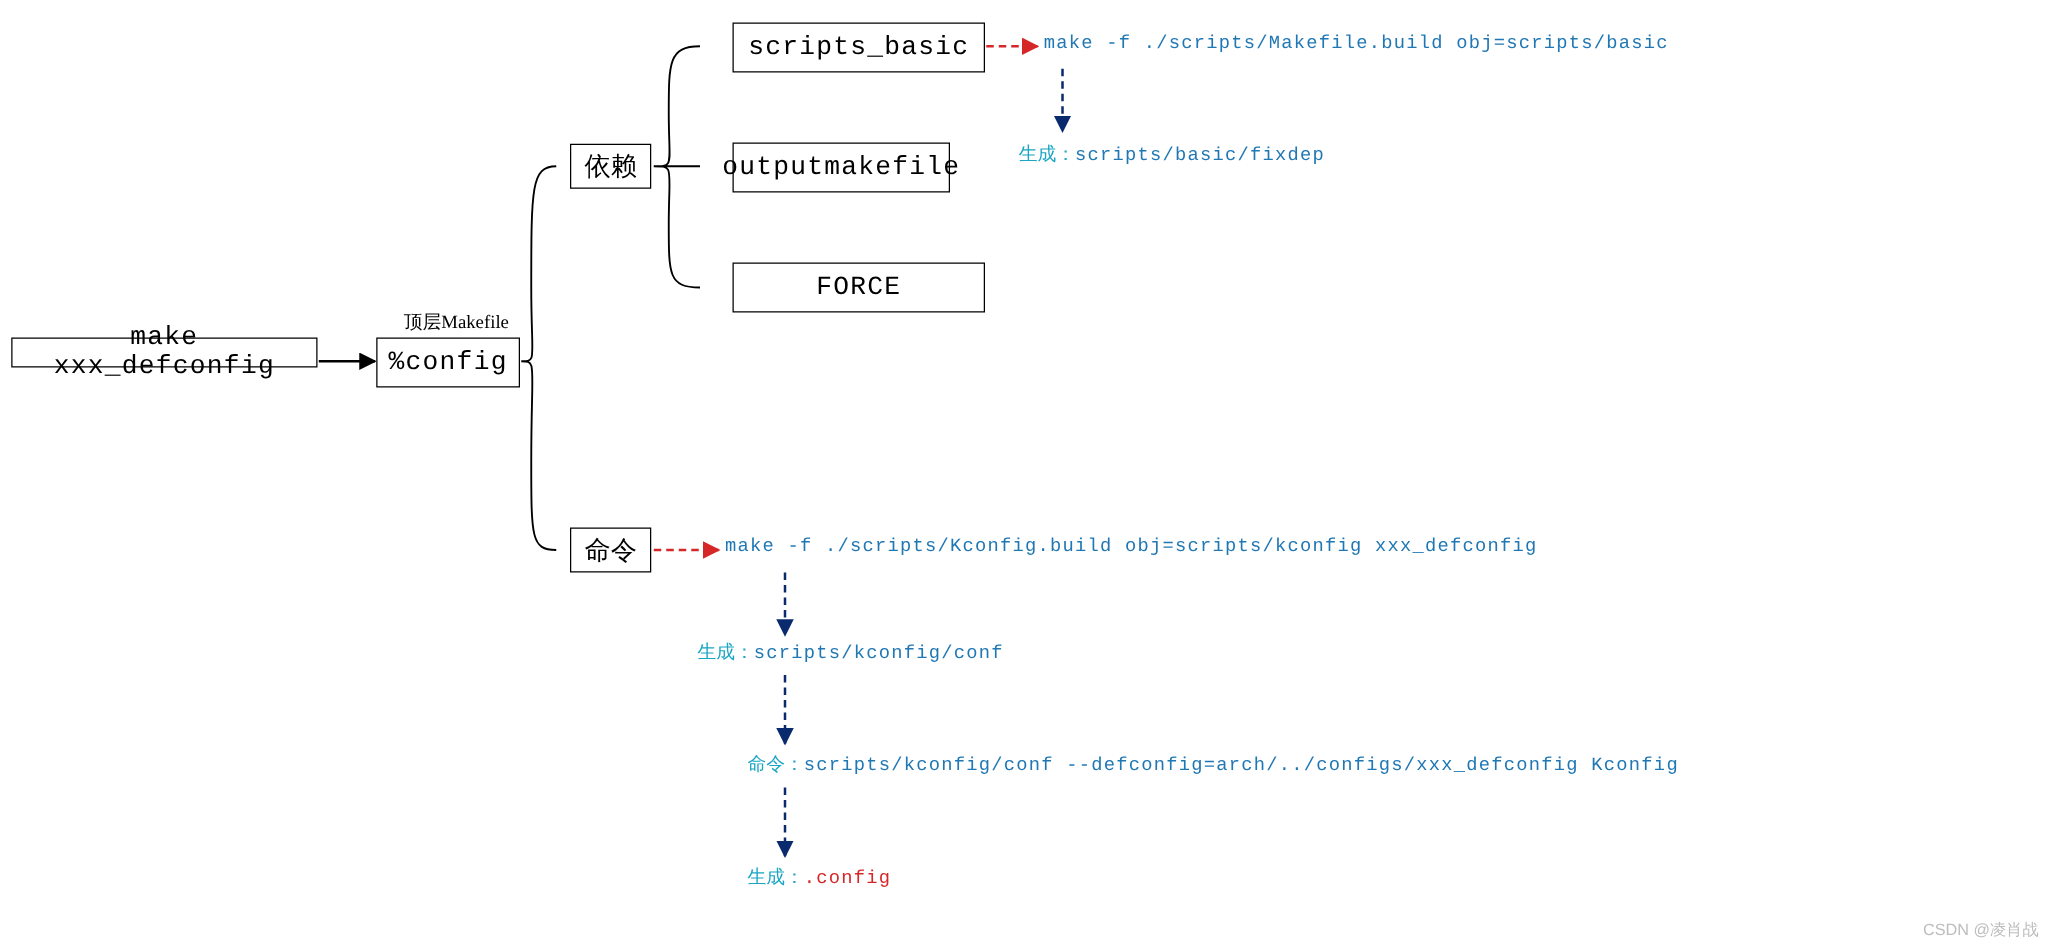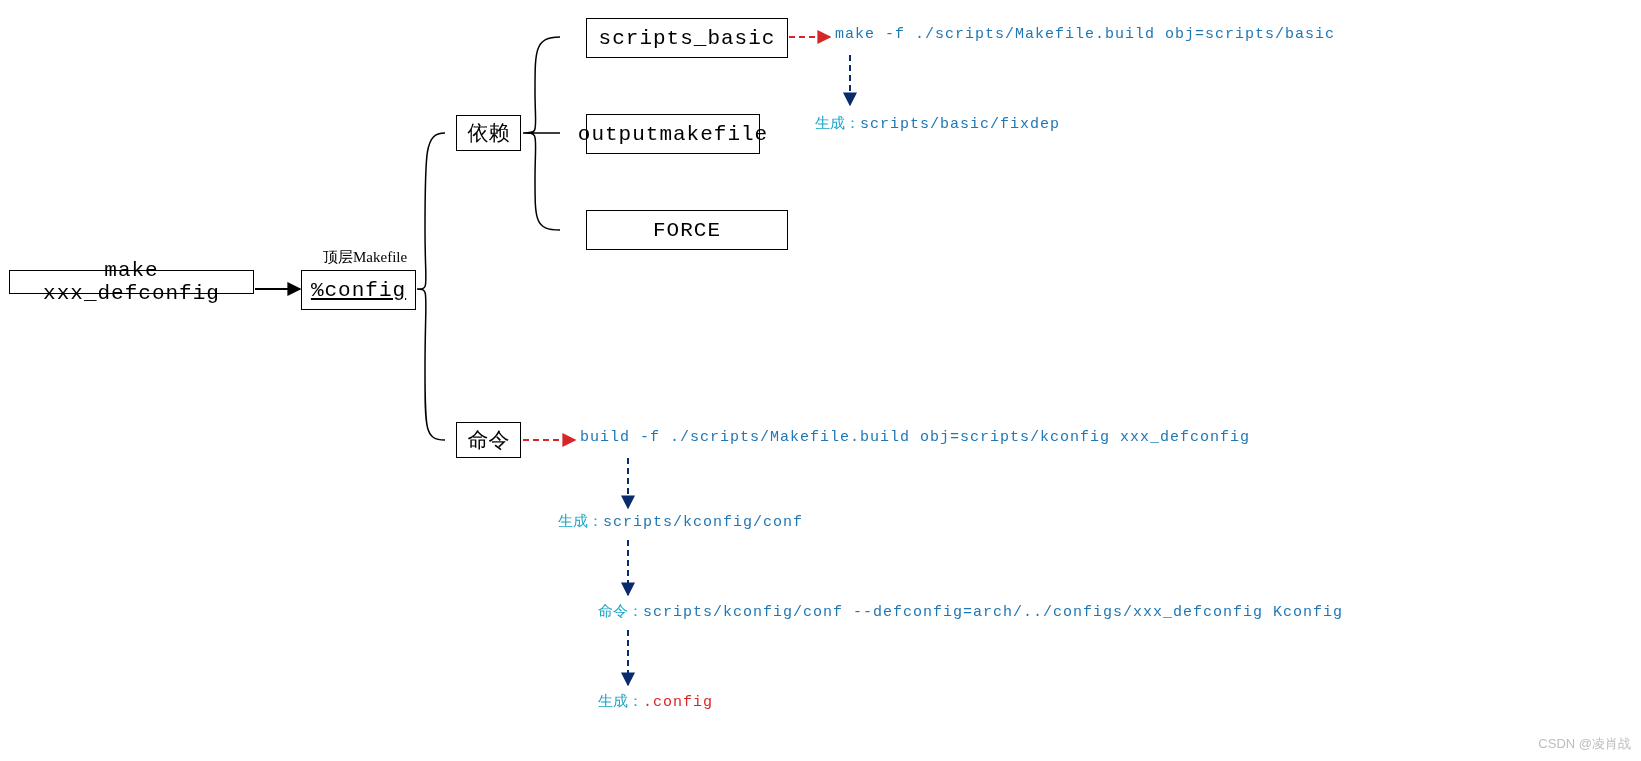--- a/index.html
+++ b/index.html
@@ -113,39 +113,39 @@
   <line x1="628" y1="540" x2="628" y2="595" stroke="#0a2a6e" stroke-width="2" stroke-dasharray="6,4" marker-end="url(#arrow-navy)"></line>
 
   
   <line x1="628" y1="630" x2="628" y2="685" stroke="#0a2a6e" stroke-width="2" stroke-dasharray="6,4" marker-end="url(#arrow-navy)"></line>
 </svg>
 
 <div class="node mono" style="left:9px;  top:270px; width:245px; height:24px;">make xxx_defconfig</div>
 
 <div class="label" style="left:283px; top:248px;margin-left:40px;">顶层Makefile</div>
 
-<div class="node mono" style="left:301px; top:270px; width:115px; height:40px;text-decoration:underline;">%config</div>
+<div class="node mono" style="left:301px; top:270px; width:115px; height:40px;">%config</div>
 
 <div class="node" style="left:456px; top:115px; width:65px; height:36px;">依赖</div>
 
 <div class="node" style="left:456px; top:422px; width:65px; height:36px;">命令</div>
 
 <div class="node mono" style="left:586px; top:18px;  width:202px; height:40px;">scripts_basic</div>
 
 <div class="node mono" style="left:586px; top:114px; width:174px; height:40px;">outputmakefile</div>
 
 <div class="node mono" style="left:586px; top:210px; width:202px; height:40px;">FORCE</div>
 
 <div class="label mono blue" style="left:835px; top:26px;">make -f ./scripts/Makefile.build obj=scripts/basic</div>
 
 <div class="label" style="left:815px; top:114px;">
   <span class="cyan">生成：</span><span class="mono blue">scripts/basic/fixdep</span>
 </div>
 
-<div class="label mono blue" style="left:580px; top:429px;">build -f ./scripts/Makefile.build obj=scripts/kconfig xxx_defconfig</div>
+<div class="label mono blue" style="left:580px; top:429px;">make -f ./scripts/Kconfig.build obj=scripts/kconfig xxx_defconfig</div>
 
 <div class="label" style="left:558px; top:512px;">
   <span class="cyan">生成：</span><span class="mono blue">scripts/kconfig/conf</span>
 </div>
 
 <div class="label" style="left:598px; top:602px;">
   <span class="cyan">命令：</span><span class="mono blue">scripts/kconfig/conf --defconfig=arch/../configs/xxx_defconfig Kconfig</span>
 </div>
 
 <div class="label" style="left:598px; top:692px;">

